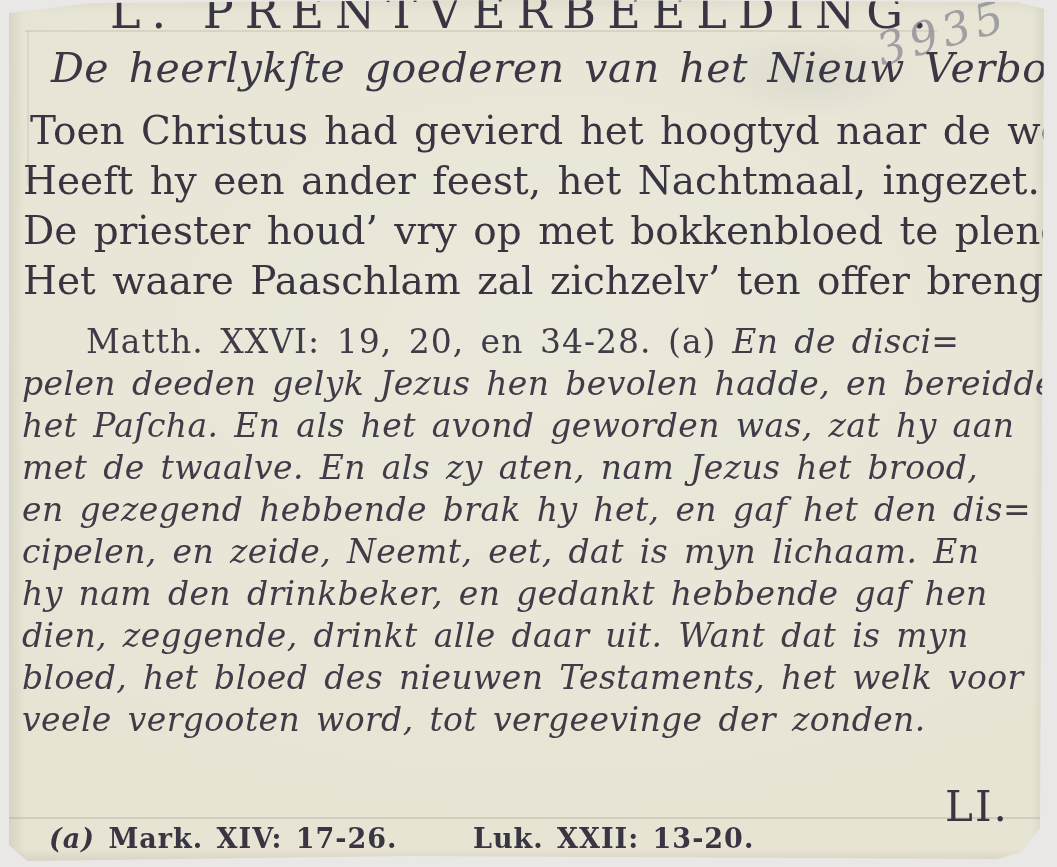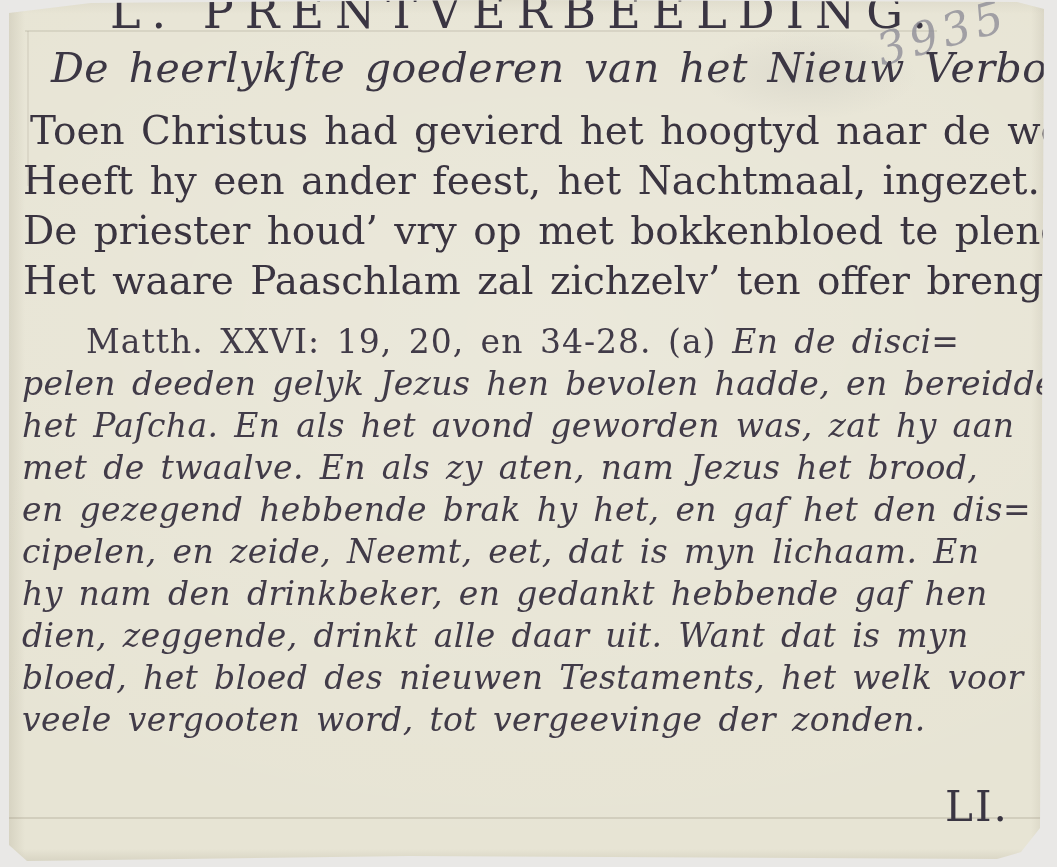--- a/index.html
+++ b/index.html
@@ -94,15 +94,20 @@
       <div>en gezegend hebbende brak hy het, en gaf het den dis=</div>
       <div>cipelen, en zeide, Neemt, eet, dat is myn lichaam. En</div>
       <div>hy nam den drinkbeker, en gedankt hebbende gaf hen</div>
       <div>dien, zeggende, drinkt alle daar uit. Want dat is myn</div>
       <div>bloed, het bloed des nieuwen Testaments, het welk voor</div>
       <div>veele vergooten word, tot vergeevinge der zonden.</div>
     </div>
 
     <div class="plate-number">LI.</div>
 
+    <div class="footnote">
+      <span class="fm">(a)</span>
+      <span>Mark. XIV: 17-26.</span>
+      <span class="ref2">Luk. XXII: 13-20.</span>
+    </div>
 
   </div>
 </div>
 
 </body></html>

